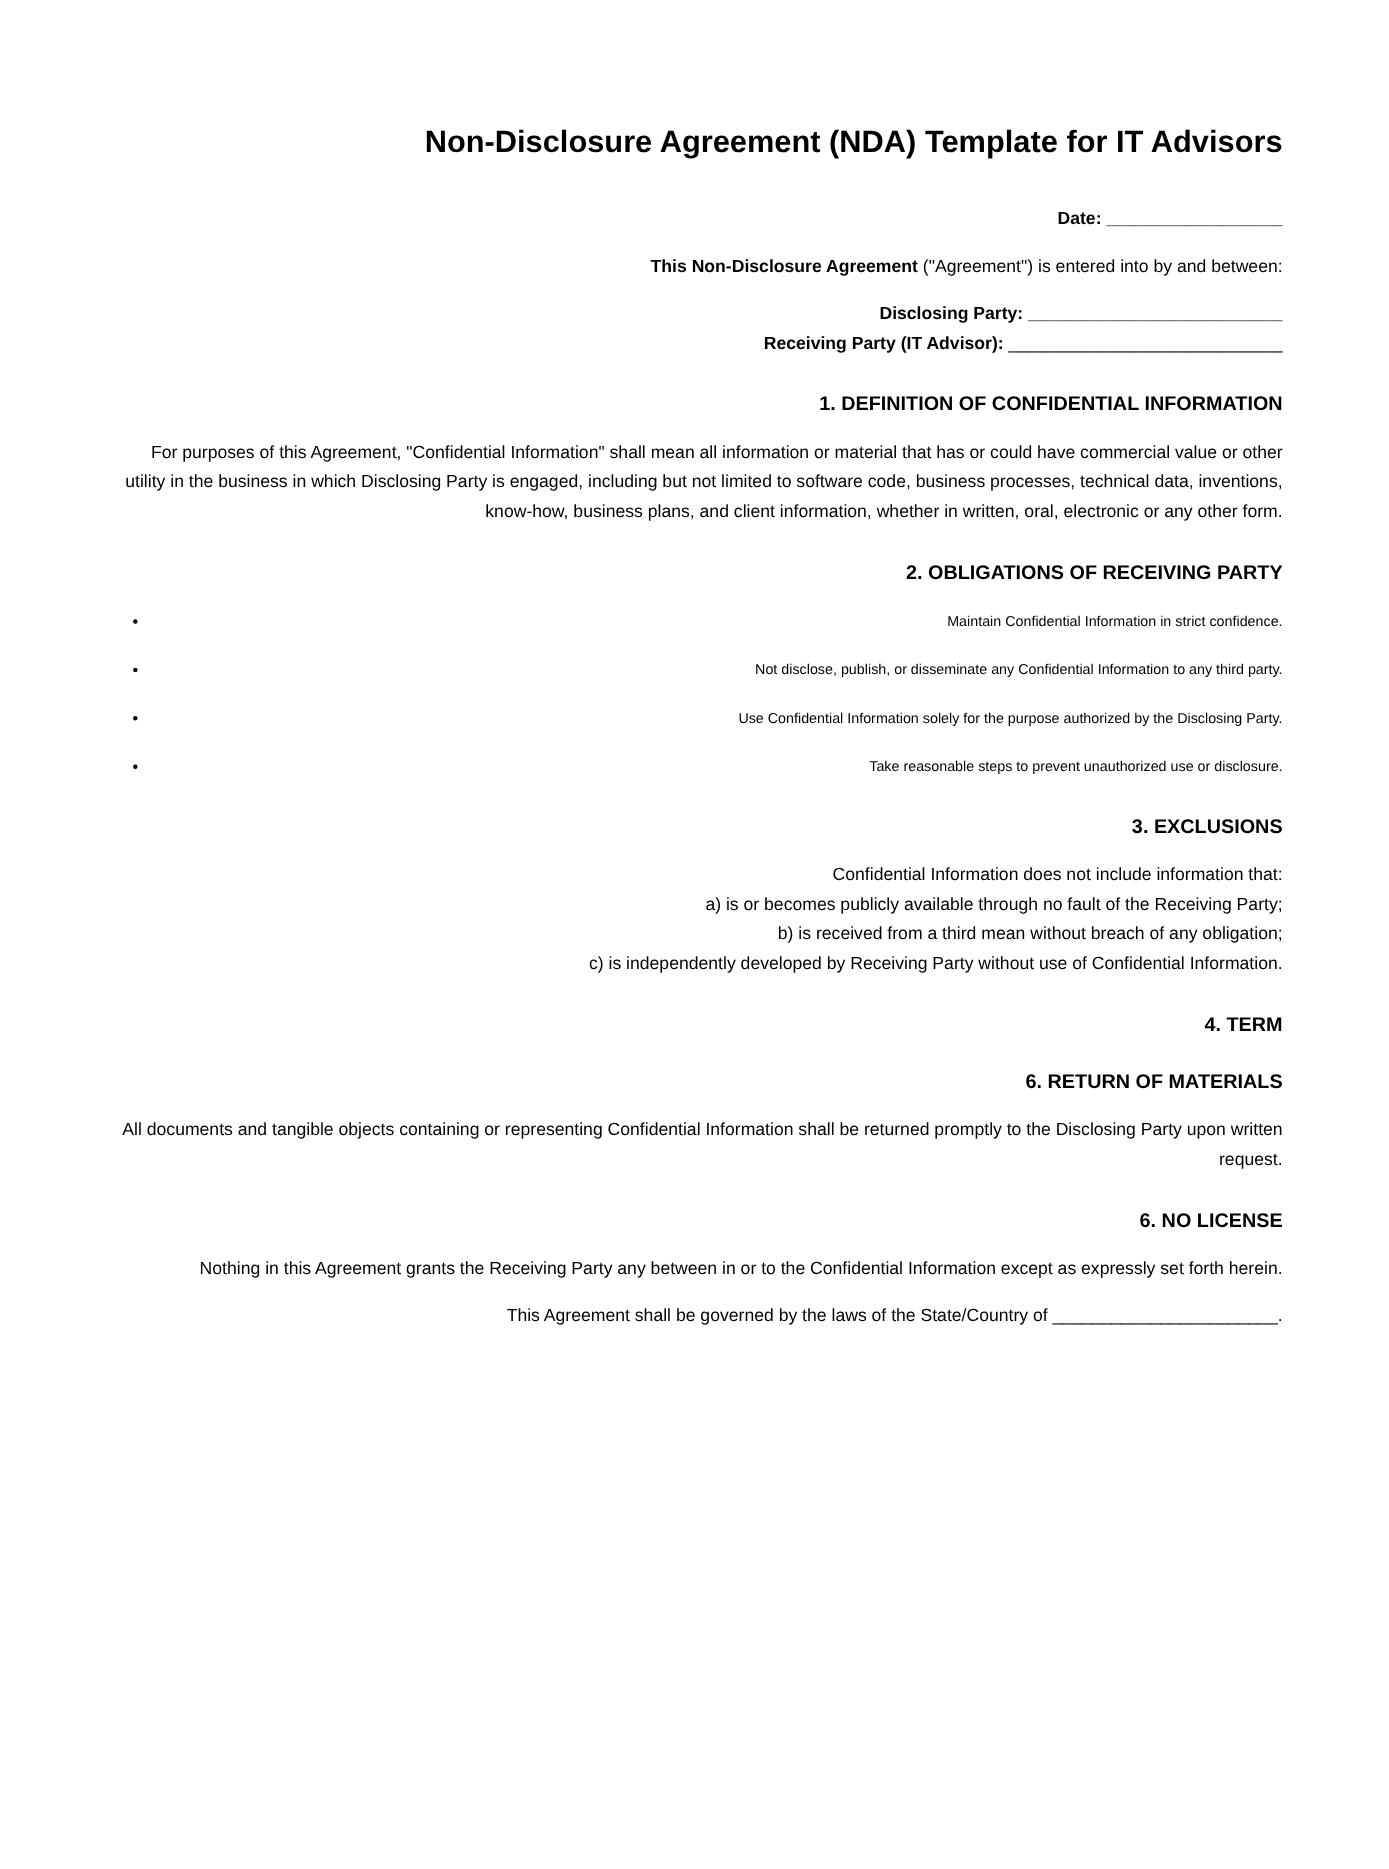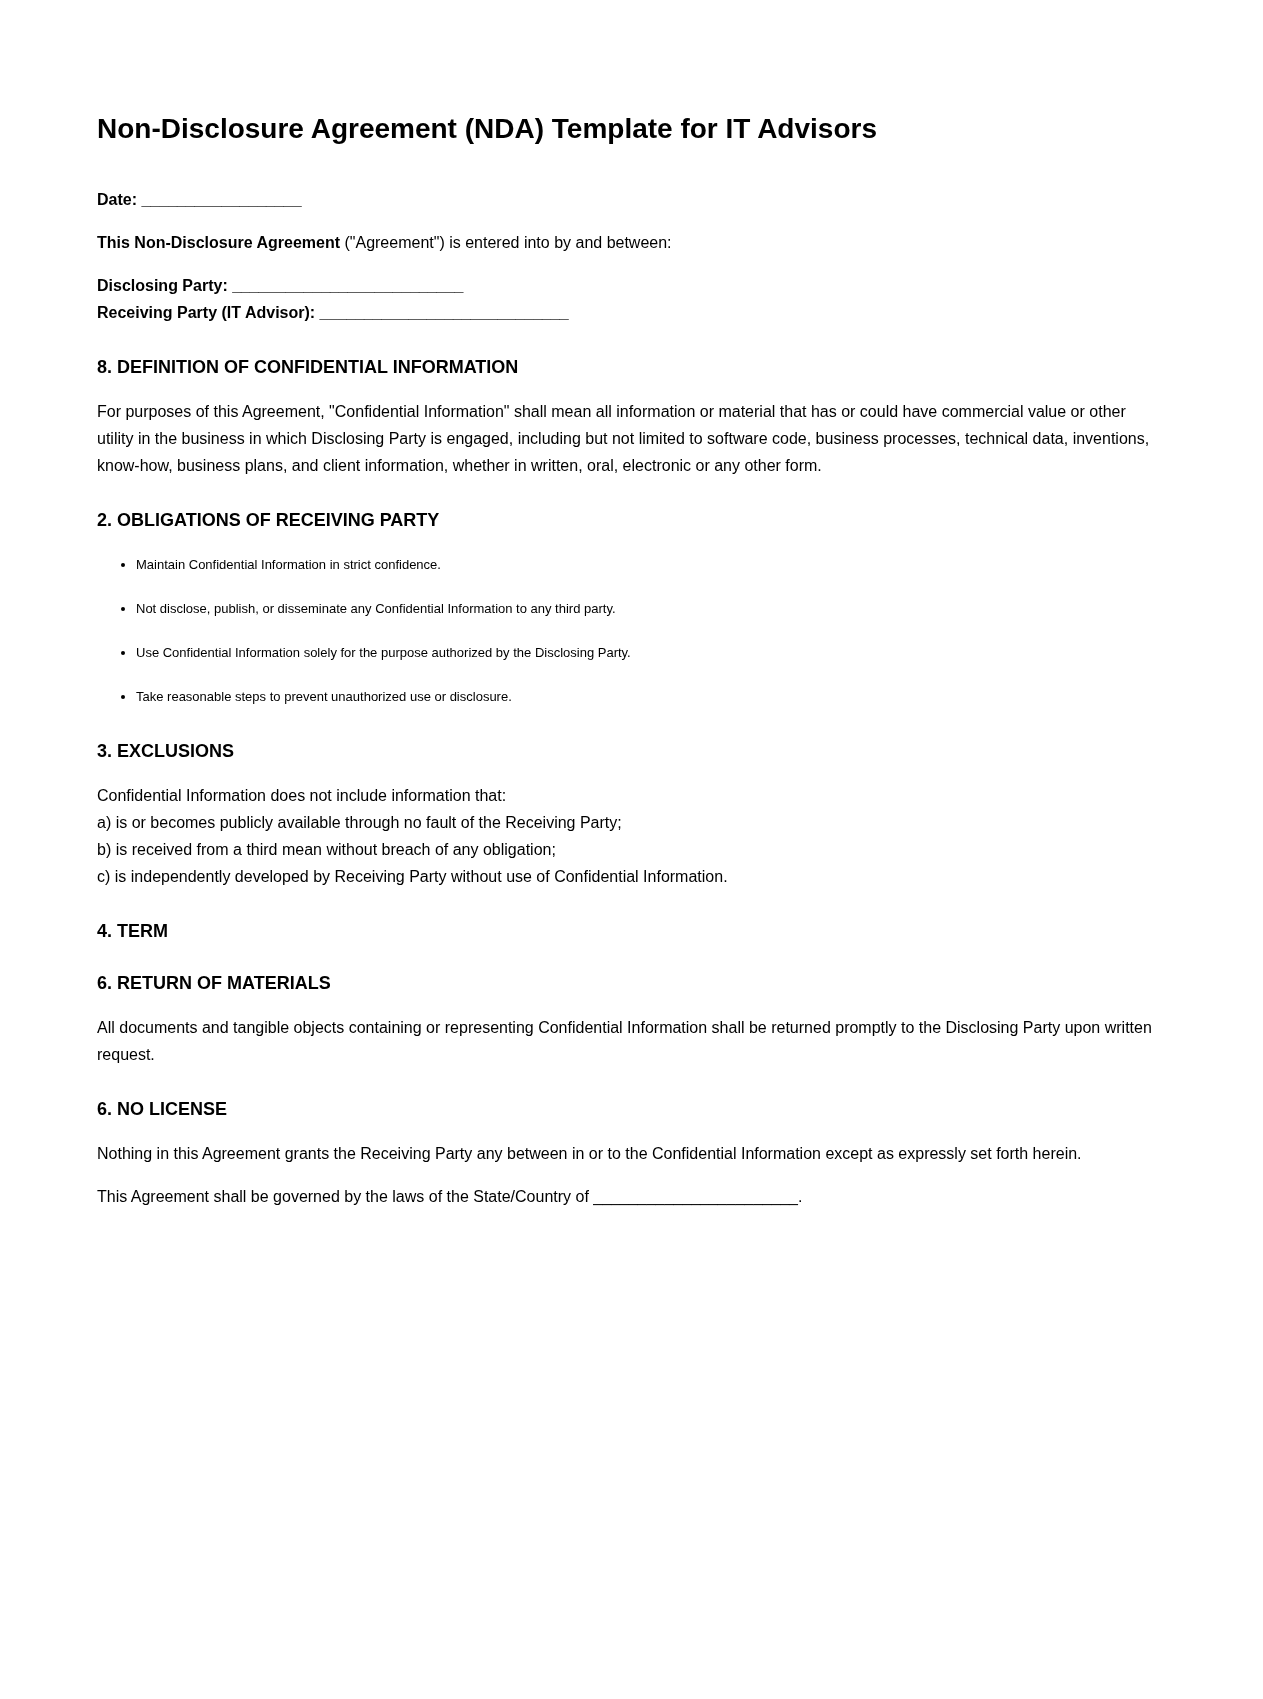--- a/index.html
+++ b/index.html
@@ -12,20 +12,21 @@
     width: 1263px;
     min-height: 1699px;
     font-family: "Liberation Sans", "DejaVu Sans", sans-serif;
     color: #000000;
   }
   .page {
     width: 1263px;
     min-height: 1699px;
     padding: 112px 97px 60px 97px;
     background: #ffffff;
+    text-align: right;
   }
   h1.doc-title {
     font-size: 28px;
     line-height: 34px;
     font-weight: 700;
     margin: 0 0 40px 0;
   }
   p {
     font-size: 16px;
     line-height: 27px;
@@ -57,23 +58,23 @@
 <body>
 
 <div class="page">
 
   <h1 class="doc-title">Non-Disclosure Agreement (NDA) Template for IT Advisors</h1>
 
   <p><strong>Date:</strong> <span class="blank" style="font-weight:700">__________________</span></p>
 
   <p><strong>This Non-Disclosure Agreement</strong><span> ("Agreement") is entered into by and between:</span></p>
 
-  <p><strong>Disclosing Party:</strong> <span class="blank" style="font-weight:700">__________________________</span><br><strong>Receiving Party (IT Advisor):</strong> <span class="blank" style="font-weight:700">____________________________</span></p>
+  <p><strong>Disclosing Party:</strong> <span class="blank" style="font-weight:700">__________________________</span><br><strong>Receiving Party (IT Advisor):</strong> <span class="blank" style="font-weight:400">____________________________</span></p>
 
-  <h3 class="sec-heading">8. DEFINITION OF CONFIDENTIAL INFORMATION</h3>
+  <h3 class="sec-heading">1. DEFINITION OF CONFIDENTIAL INFORMATION</h3>
   <p>For purposes of this Agreement, "Confidential Information" shall mean all information or material that has or could have commercial value or other utility in the business in which Disclosing Party is engaged, including but not limited to software code, business processes, technical data, inventions, know-how, business plans, and client information, whether in written, oral, electronic or any other form.</p>
 
   <h3 class="sec-heading">2. OBLIGATIONS OF RECEIVING PARTY</h3>
   <ul class="doc-list">
     <li>Maintain Confidential Information in strict confidence.</li>
     <li>Not disclose, publish, or disseminate any Confidential Information to any third party.</li>
     <li>Use Confidential Information solely for the purpose authorized by the Disclosing Party.</li>
     <li>Take reasonable steps to prevent unauthorized use or disclosure.</li>
   </ul>
 

